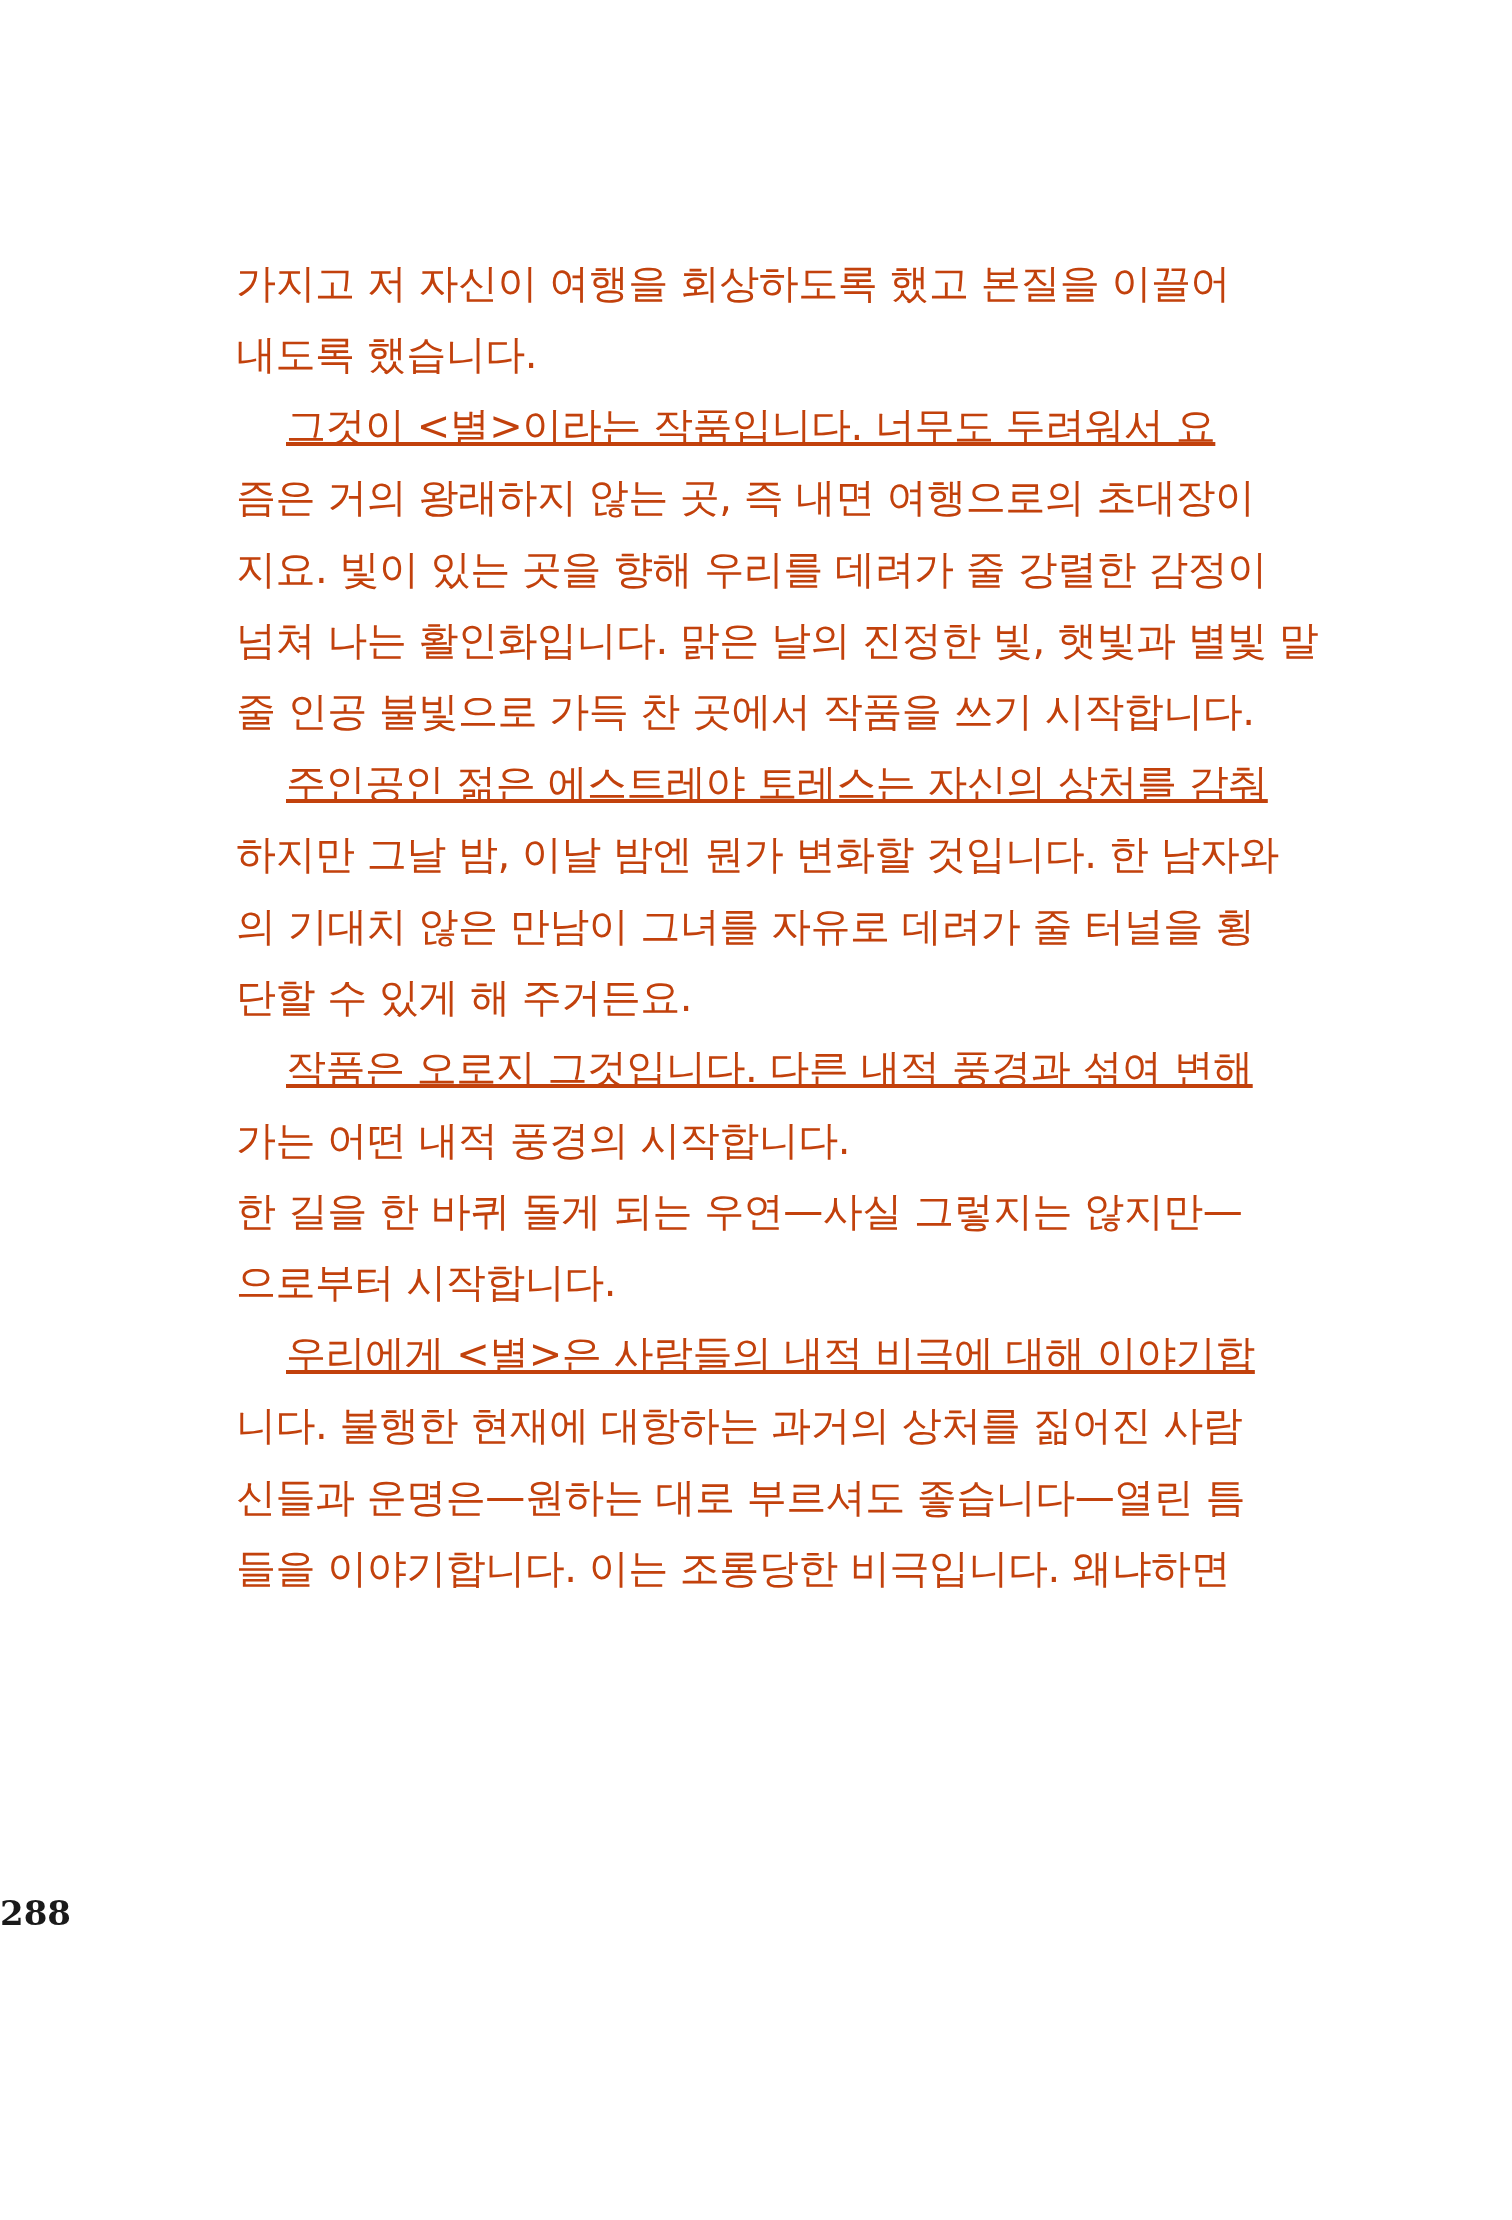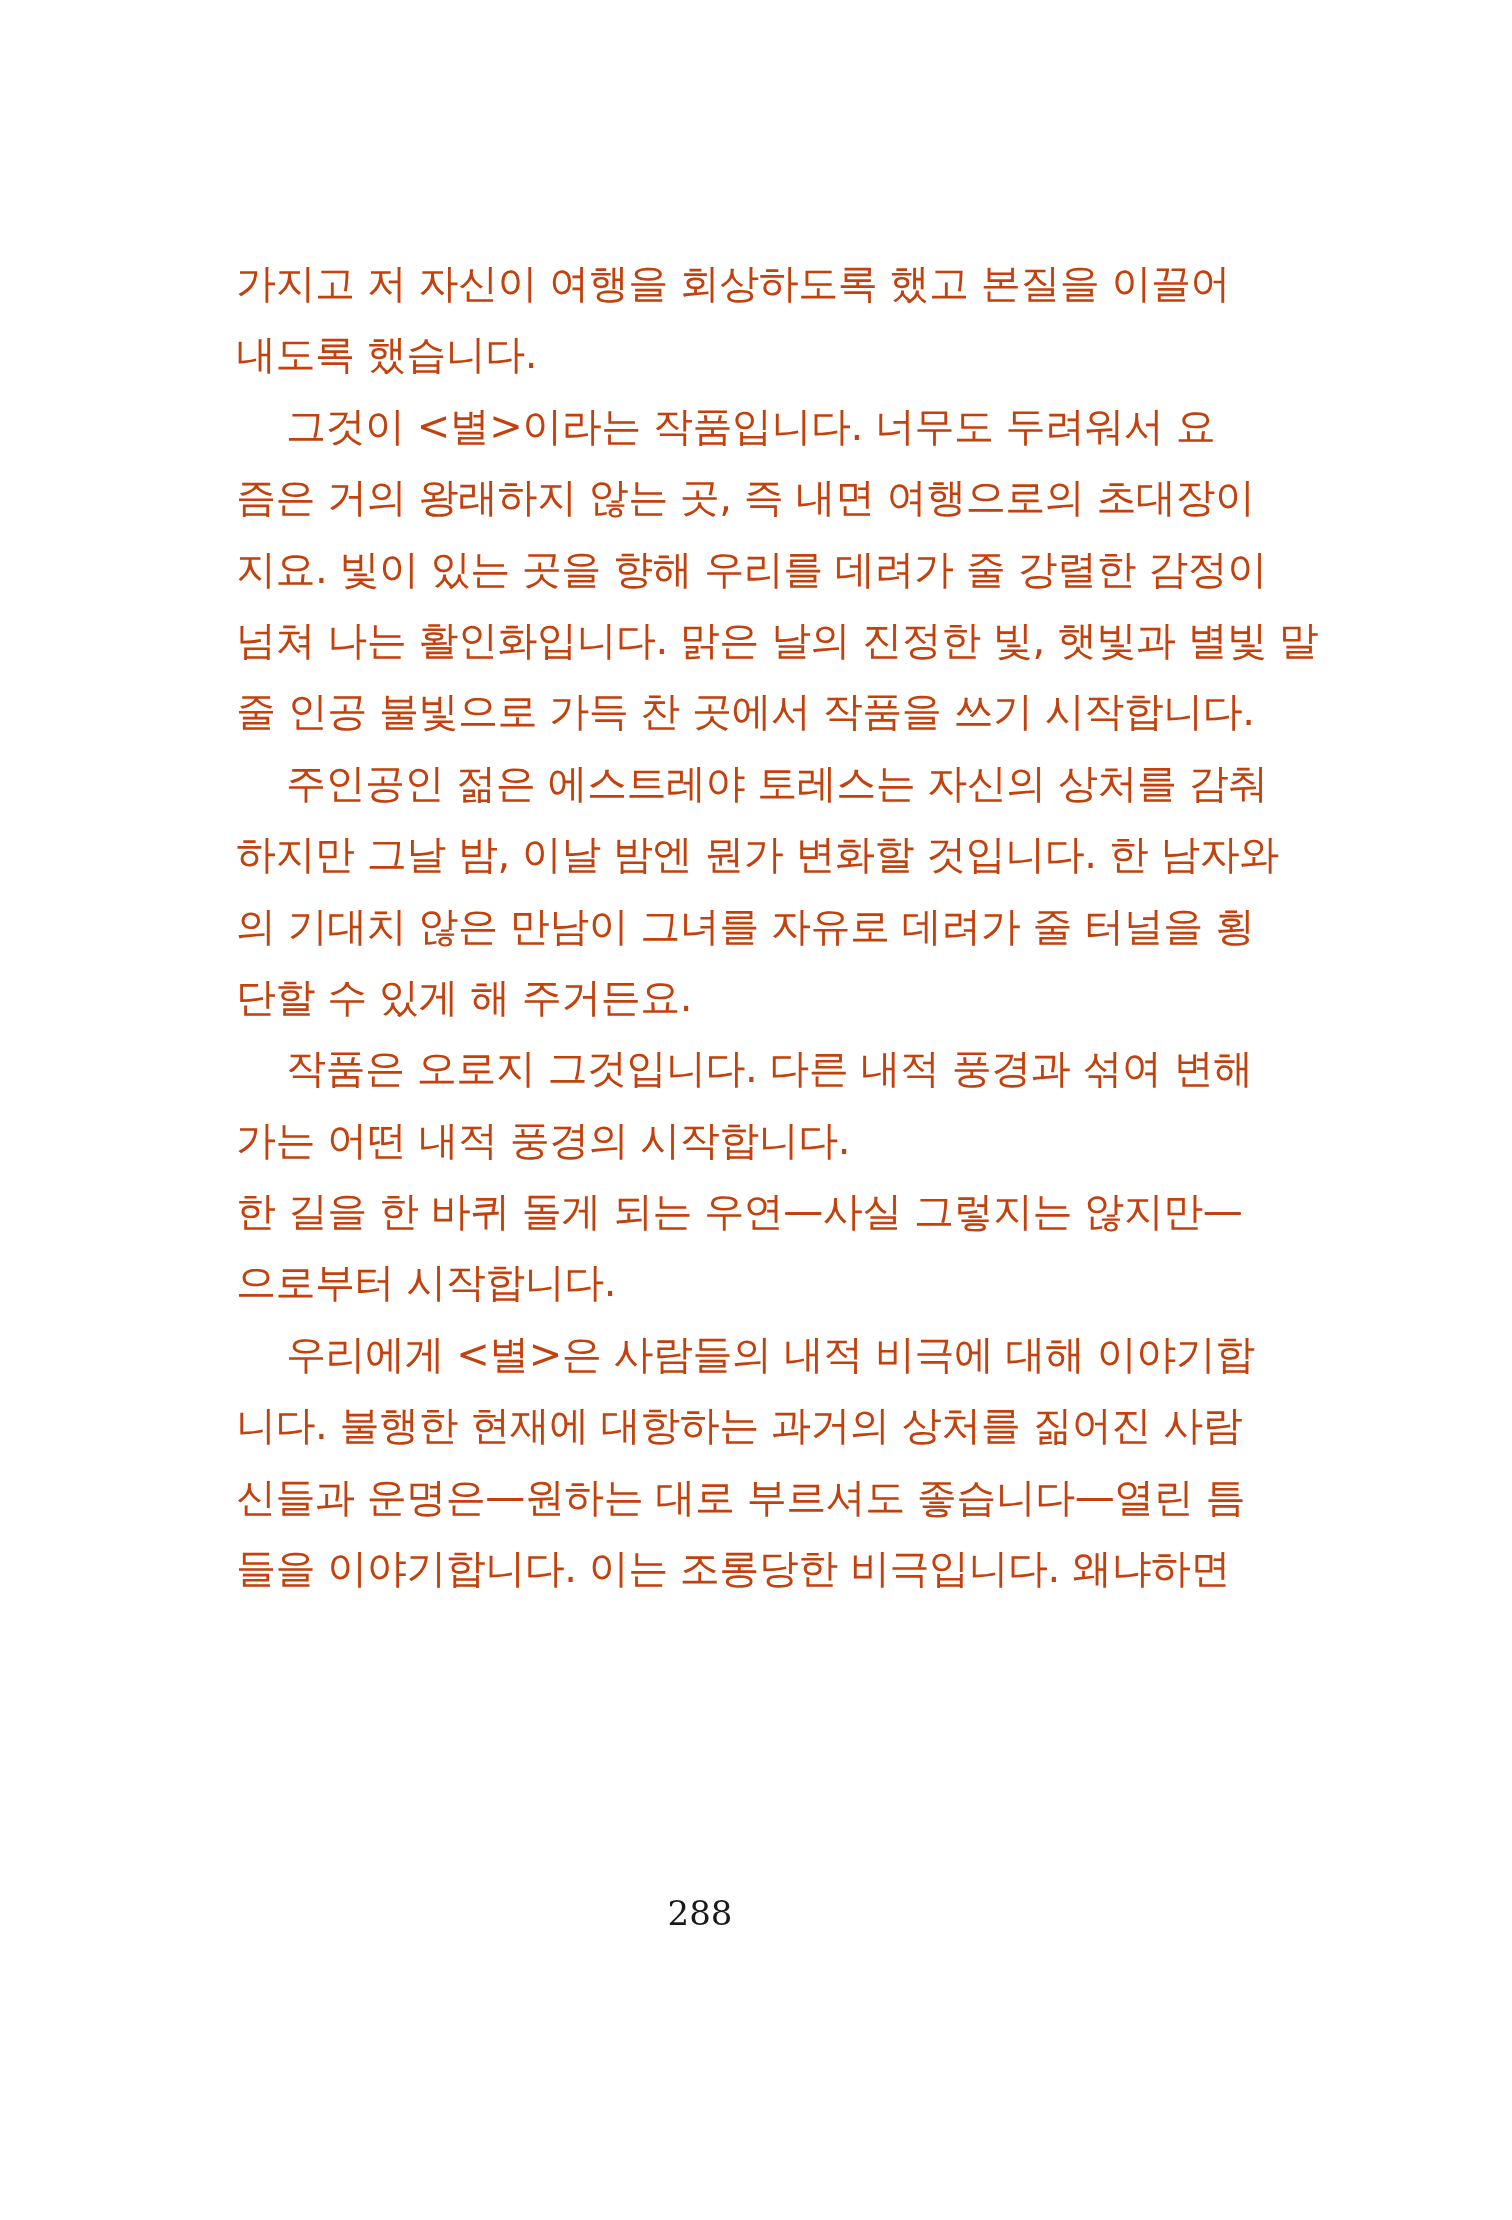--- a/index.html
+++ b/index.html
@@ -33,33 +33,34 @@
     .line {
       display: block;
       white-space: nowrap;
       height: 71.4px;
       text-align: justify;
       text-align-last: justify;
       letter-spacing: -0.5px;
     }
     .line.indent {
       padding-left: 50px;
+      text-decoration: underline;
     }
     .line.last {
       text-align-last: left;
     }
     .page-number {
       position: absolute;
       left: 0;
       width: 1400px;
       top: 1893px;
-      text-align: center;
       font-family: "DejaVu Serif", "Liberation Serif", serif;
       font-size: 34px;
       color: #1a1a1a;
+      font-weight: bold;
     }
   </style>
 </head>
 <body>
 
 <div class="page">
   <div class="text-block" id="text-block">
       <span class="line">가지고 저 자신이 여행을 회상하도록 했고 본질을 이끌어</span>
       <span class="line last">내도록 했습니다.</span>
       <span class="line indent">그것이 &lt;별&gt;이라는 작품입니다. 너무도 두려워서 요</span>

